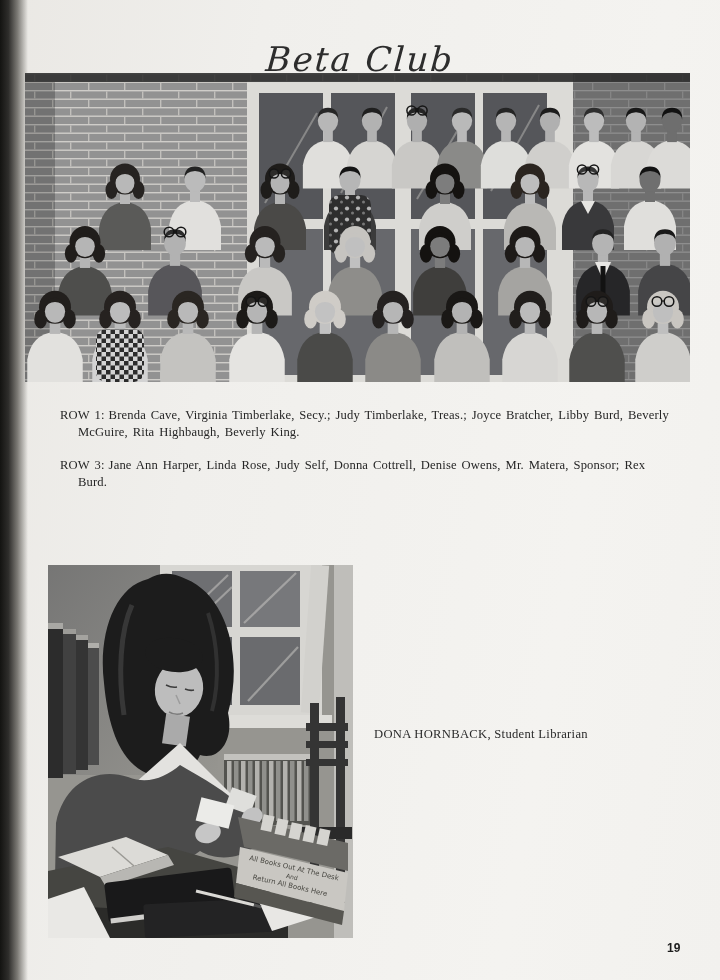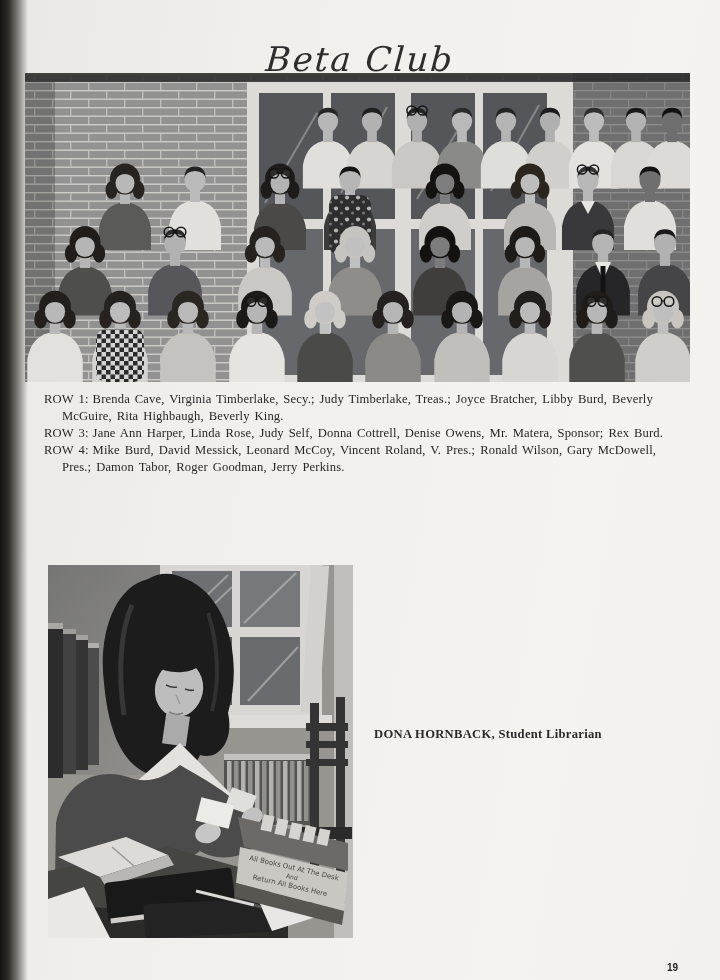--- a/index.html
+++ b/index.html
@@ -23,31 +23,31 @@
     transform:skewX(-4deg);
   }
   .photo { position:absolute; display:block; }
   #groupPhoto { left:25px; top:73px; }
   #libPhoto   { left:48px; top:565px; }
   .caption {
     position:absolute; left:44px; top:391px; width:646px;
     font-size:12.6px; line-height:17px; color:#262626;
     letter-spacing:0.15px; word-spacing:1.6px;
   }
-  .cap-row { margin:0; padding-left:18px; text-indent:-18px; }
+  .cap-row { margin:16px; padding-left:18px; text-indent:-18px; }
   .cap-label { margin-right:4px; }
   .lib-caption {
     position:absolute; left:374px; top:726px; width:320px;
-    font-size:12.6px; line-height:16px; color:#2a2a2a; letter-spacing:0.3px;font-weight:bold;
+    font-size:12.6px; line-height:16px; color:#2a2a2a; letter-spacing:0.3px;
   }
   .lib-caption p { margin:0 0 19px 0; }
   .page-num {
     position:absolute; left:667px; top:941px;
     font-family:"Liberation Sans", sans-serif; font-weight:700;
-    font-size:10px; color:#1d1d1d;margin-top:21px;
+    font-size:12px; color:#1d1d1d;
   }
   .specs { stroke:#151515; stroke-width:1.5; fill:rgba(255,255,255,0.07); }
   .specs line { stroke-width:1.2; }
   .signtxt { font-family:"DejaVu Sans", sans-serif; fill:#474640; }
 </style>
 </head>
 <body>
 
 <div class="page">
 
@@ -208,21 +208,20 @@
           <circle cx="632" cy="228.5" r="4.8"></circle>
           <circle cx="644" cy="228.5" r="4.8"></circle>
           <line x1="636.8" y1="228" x2="639.2" y2="228"></line>
         </g>
     </g>
   </svg>
 
   <div class="caption">
     <p class="cap-row"><span class="cap-label">ROW 1:</span><span>Brenda Cave, Virginia Timberlake, Secy.; Judy Timberlake, Treas.; Joyce Bratcher, Libby Burd, Beverly McGuire, Rita Highbaugh, Beverly King.</span></p>
     <p class="cap-row"><span class="cap-label">ROW 3:</span><span>Jane Ann Harper, Linda Rose, Judy Self, Donna Cottrell, Denise Owens, Mr. Matera, Sponsor; Rex Burd.</span></p>
-    <p class="cap-row"><span class="cap-label">ROW 4:</span><span>Mike Burd, David Messick, Leonard McCoy, Vincent Roland, V. Pres.; Ronald Wilson, Gary McDowell, Pres.; Damon Tabor, Roger Goodman, Jerry Perkins.</span></p>
   </div>
 
   <svg id="libPhoto" class="photo" width="305" height="373" viewBox="0 0 305 373" aria-hidden="true">
     <defs>
       <linearGradient id="lgShade" x1="0" y1="0" x2="1" y2="1">
         <stop offset="0" stop-color="#6e6e6e"></stop>
         <stop offset="1" stop-color="#6e6e6e" stop-opacity="0"></stop>
       </linearGradient>
     </defs>
     <rect width="305" height="373" fill="#969590"></rect>

